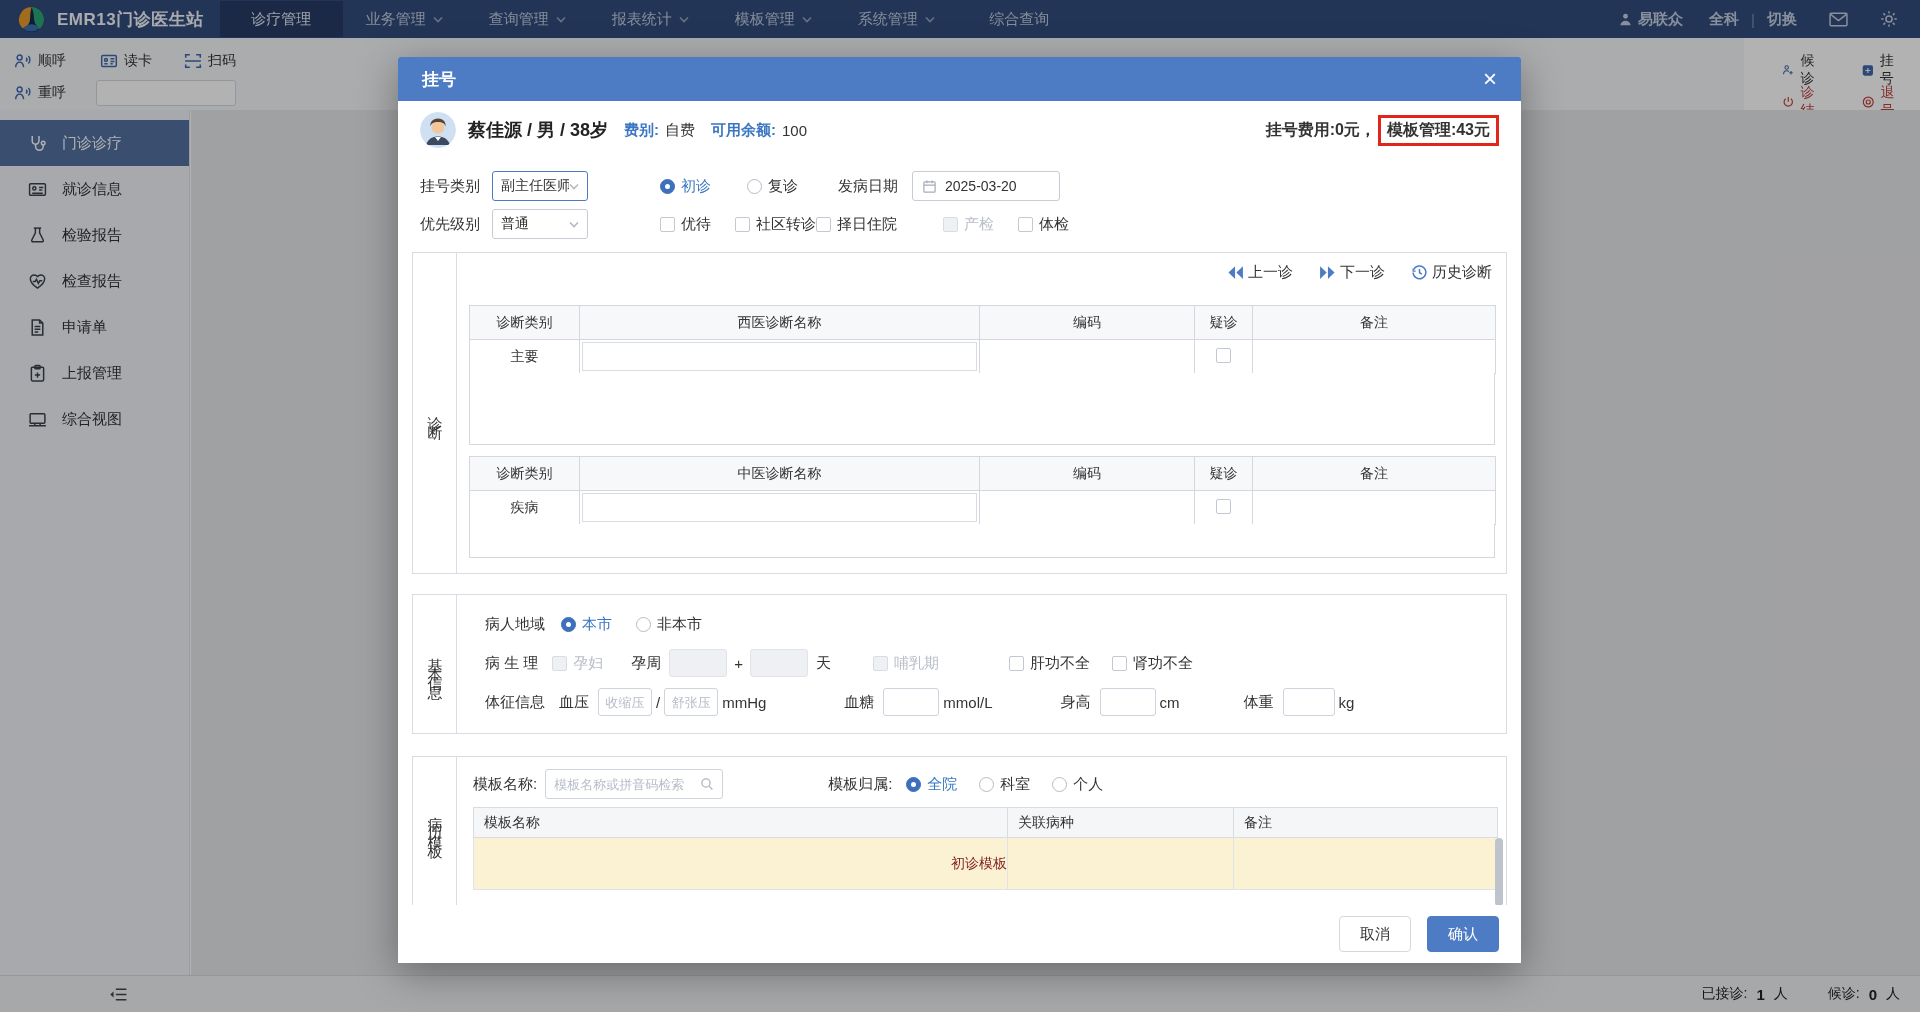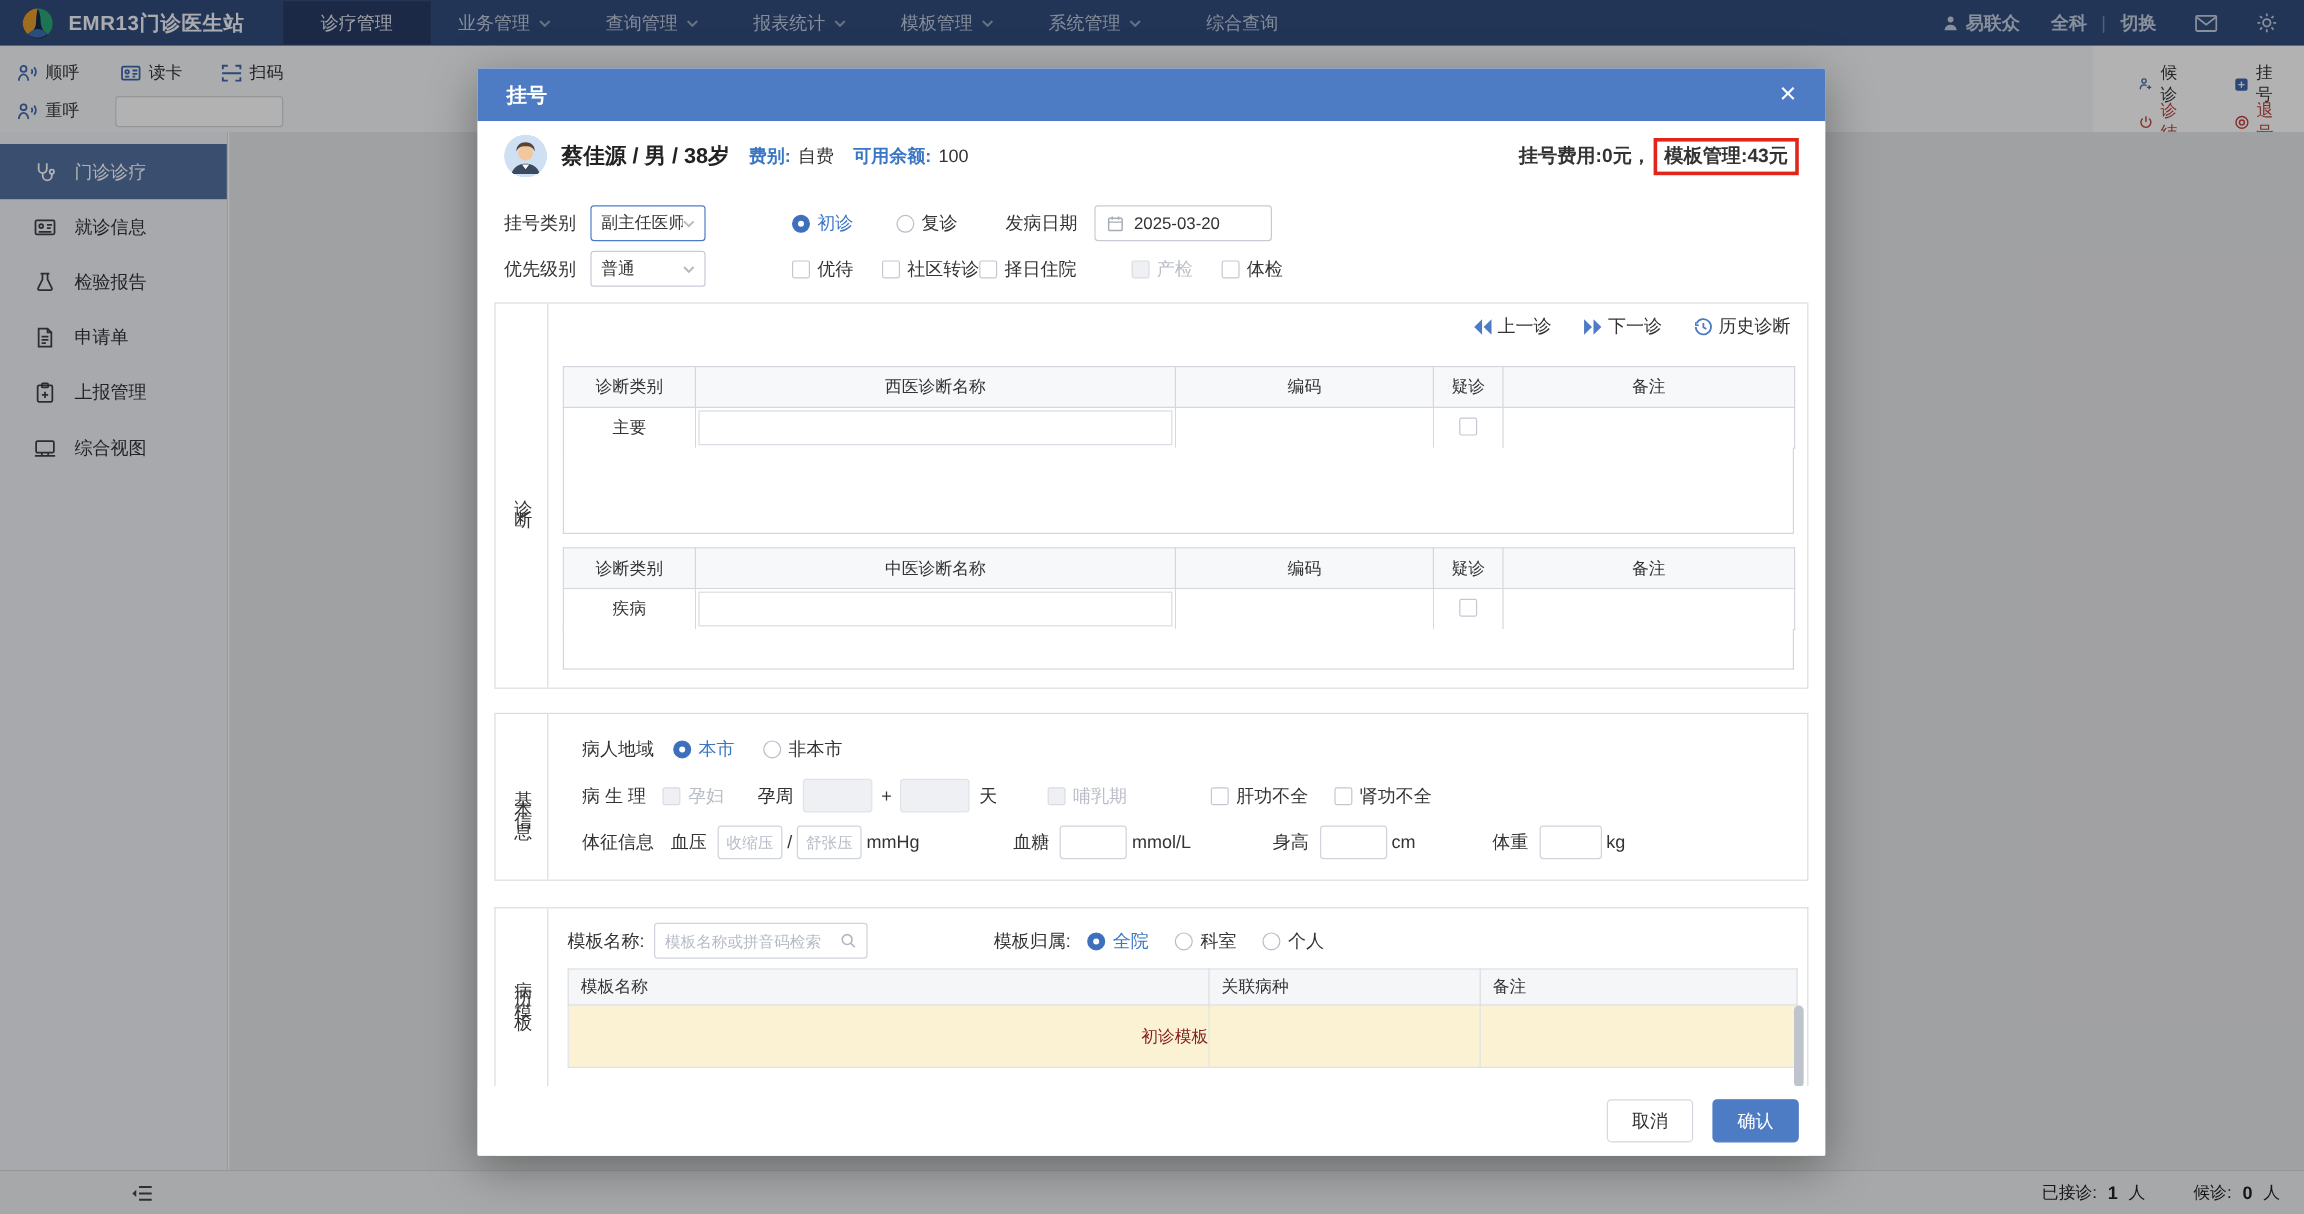--- a/index.html
+++ b/index.html
@@ -4,21 +4,21 @@
 <style>
   * { margin:0; padding:0; box-sizing:border-box; }
   html,body { width:1920px; height:1012px; }
   body { position:relative; font-family:"Liberation Sans","DejaVu Sans",sans-serif; background:#fff; overflow:hidden; color:#333; }
   svg { display:block; }
 
   
   .topbar { position:absolute; top:0; left:0; width:1920px; height:38px; background:#334c7b; display:flex; align-items:center; z-index:1; }
   .logo { margin-left:18px; flex:0 0 auto; }
   .app-title { margin-left:12px; font-size:17px; font-weight:bold; color:#f2f5fa; letter-spacing:.5px; }
-  .menu { display:flex; height:36px; margin-left:32px; }
+  .menu { display:flex; height:36px; margin-left:16px; }
   .menu-item { width:123px; display:flex; align-items:center; justify-content:center; gap:7px; font-size:15px; color:#bfcadd; cursor:pointer; }
   .menu-item.active { background:#283c65; color:#e3e9f3; }
   .chev { width:10px; height:7px; stroke:#93a3c0; stroke-width:1.6; fill:none; }
   .topbar-right { margin-left:auto; display:flex; align-items:center; margin-right:22px; color:#c3cee0; font-size:15px; font-weight:bold; }
   .topbar-right .sep { margin:0 12px; color:#7a8cad; font-weight:normal; }
   .tr-user { display:flex; align-items:center; gap:5px; cursor:pointer; }
   .tr-dept { margin-left:26px; cursor:pointer; }
   .tr-switch { cursor:pointer; }
   .tr-icon { margin-left:32px; color:#c3cee0; cursor:pointer; }
 
@@ -285,20 +285,27 @@
         <path d="M10.5 7h4M10.5 9.5h3M4 12.5h10"></path>
       </svg>
     <span>就诊信息</span>
   </div>
   <div class="side-item">
     <svg class="ic" viewBox="0 0 18 18" width="19" height="19" fill="none" stroke="currentColor" stroke-width="1.4">
         <path d="M7 2v4.4l-3.4 6.9a1.2 1.2 0 0 0 1.1 1.7h8.6a1.2 1.2 0 0 0 1.1-1.7L11 6.4V2"></path>
         <path d="M5.5 2h7"></path>
       </svg>
     <span>检验报告</span>
+  </div>
+  <div class="side-item">
+    <svg class="ic" viewBox="0 0 18 18" width="19" height="19" fill="none" stroke="currentColor" stroke-width="1.4">
+        <path d="M9 15.2S2.2 11 2.2 6.5C2.2 4.2 4 2.8 5.8 2.8 7.3 2.8 9 4 9 5c0-1 1.7-2.2 3.2-2.2 1.8 0 3.6 1.4 3.6 3.7C15.8 11 9 15.2 9 15.2z"></path>
+        <path d="M4.5 9h2.3l1.2-2.1 1.8 3.8 1.4-2.4h2.3"></path>
+      </svg>
+    <span>检查报告</span>
   </div>
   <div class="side-item">
     <svg class="ic" viewBox="0 0 18 18" width="19" height="19" fill="none" stroke="currentColor" stroke-width="1.4">
         <path d="M4 1.8h7l3 3V16H4z"></path>
         <path d="M11 1.8v3h3M6.3 8h5.4M6.3 10.6h5.4M6.3 13.2h3.4"></path>
       </svg>
     <span>申请单</span>
   </div>
   <div class="side-item">
     <svg class="ic" viewBox="0 0 18 18" width="19" height="19" fill="none" stroke="currentColor" stroke-width="1.4">

